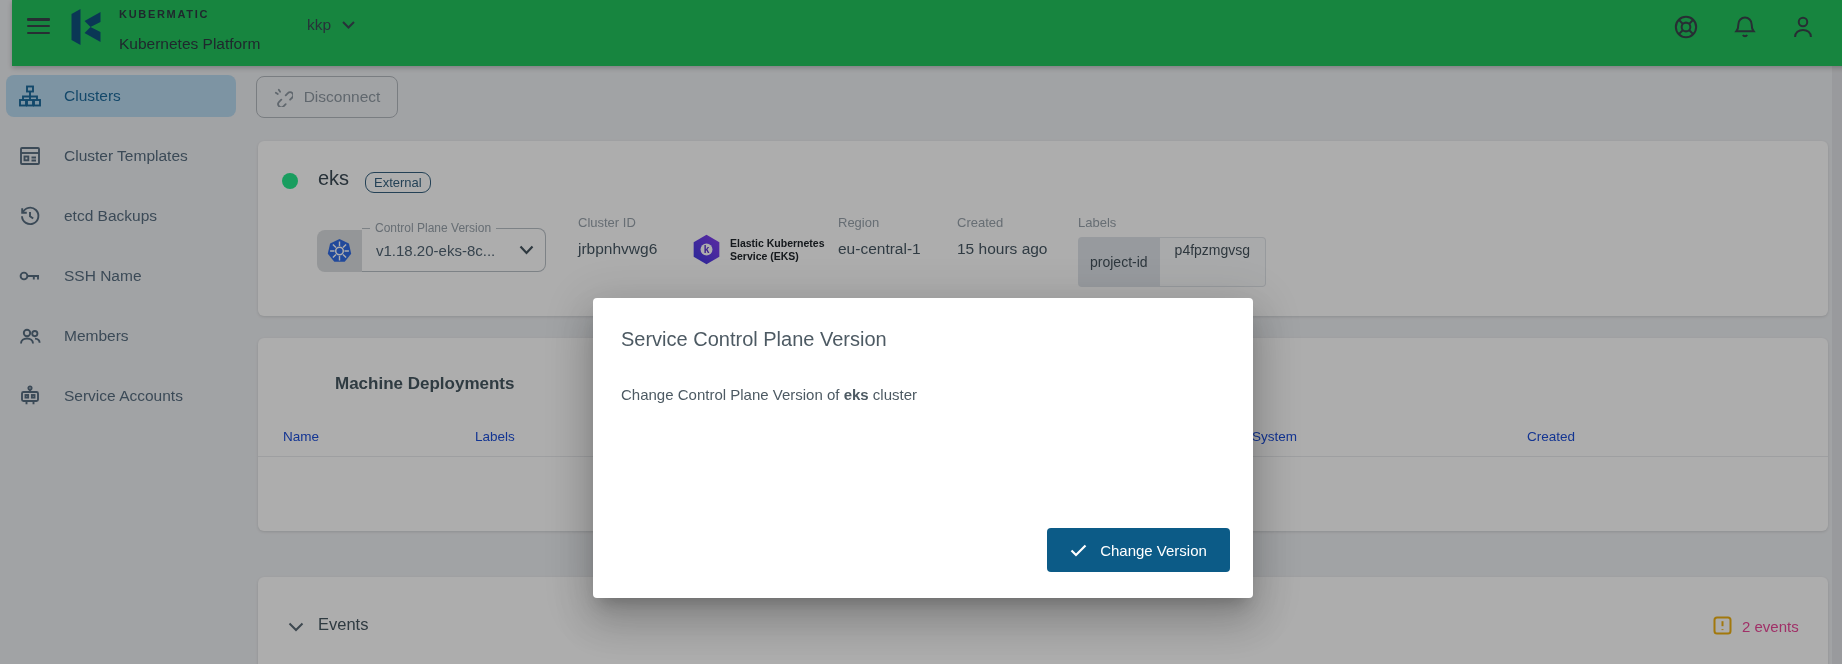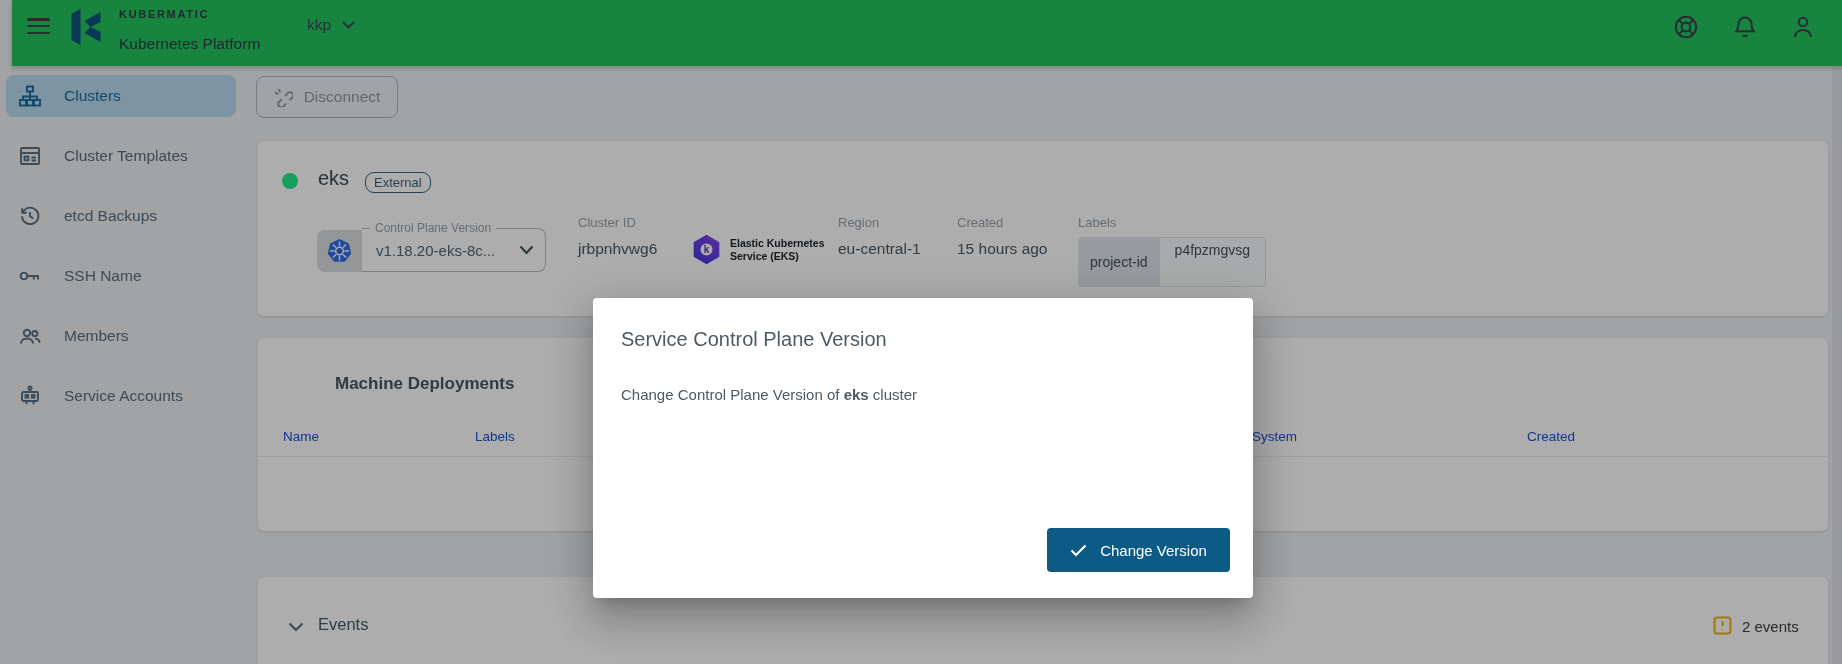--- a/index.html
+++ b/index.html
@@ -62,21 +62,21 @@
           padding:4px 15px;font-size:14px;color:#44525c;}
 
   .md-title{position:absolute;left:57px;top:36px;font-size:17px;font-weight:600;color:#465761;margin-left:20px;}
   .md-headrow{position:absolute;left:0;top:82px;width:100%;height:36px;border-bottom:1px solid #e9ebee;}
   .mh{position:absolute;top:9px;font-size:13.5px;color:#1d4ed8;}
   .mh0{left:25px}.mh1{left:217px}.mh2{left:994px}.mh3{left:1269px}
 
   .ev-chevron{position:absolute;left:30px;top:45px;color:#5c6b76;}
   .ev-title{position:absolute;left:60px;top:38px;font-size:16.5px;font-weight:500;color:#465761;}
   .ev-warn{position:absolute;left:1455px;top:39px;color:#efb112;}
-  .ev-count{position:absolute;left:1484px;top:41px;font-size:15px;color:#404040;}
+  .ev-count{position:absolute;left:1484px;top:41px;font-size:15px;color:#ec4899;}
 
   .scrollbar{position:absolute;right:0;top:54px;width:10px;height:610px;background:#e2e4e7;cursor:pointer;}
 
   
   .overlay{position:absolute;left:0;top:0;width:1842px;height:664px;background:rgba(0,0,0,.32);z-index:10;}
   .modal{position:absolute;left:593px;top:298px;width:660px;height:300px;background:#fff;border-radius:4px;
          z-index:20;box-shadow:0 11px 15px -7px rgba(0,0,0,.2),0 24px 38px 3px rgba(0,0,0,.14),
          0 9px 46px 8px rgba(0,0,0,.12);}
   .m-title{position:absolute;left:28px;top:30px;font-size:20px;color:#4d5a63;}
   .m-sub{position:absolute;left:28px;top:88px;font-size:15px;color:#4d5a63;}

